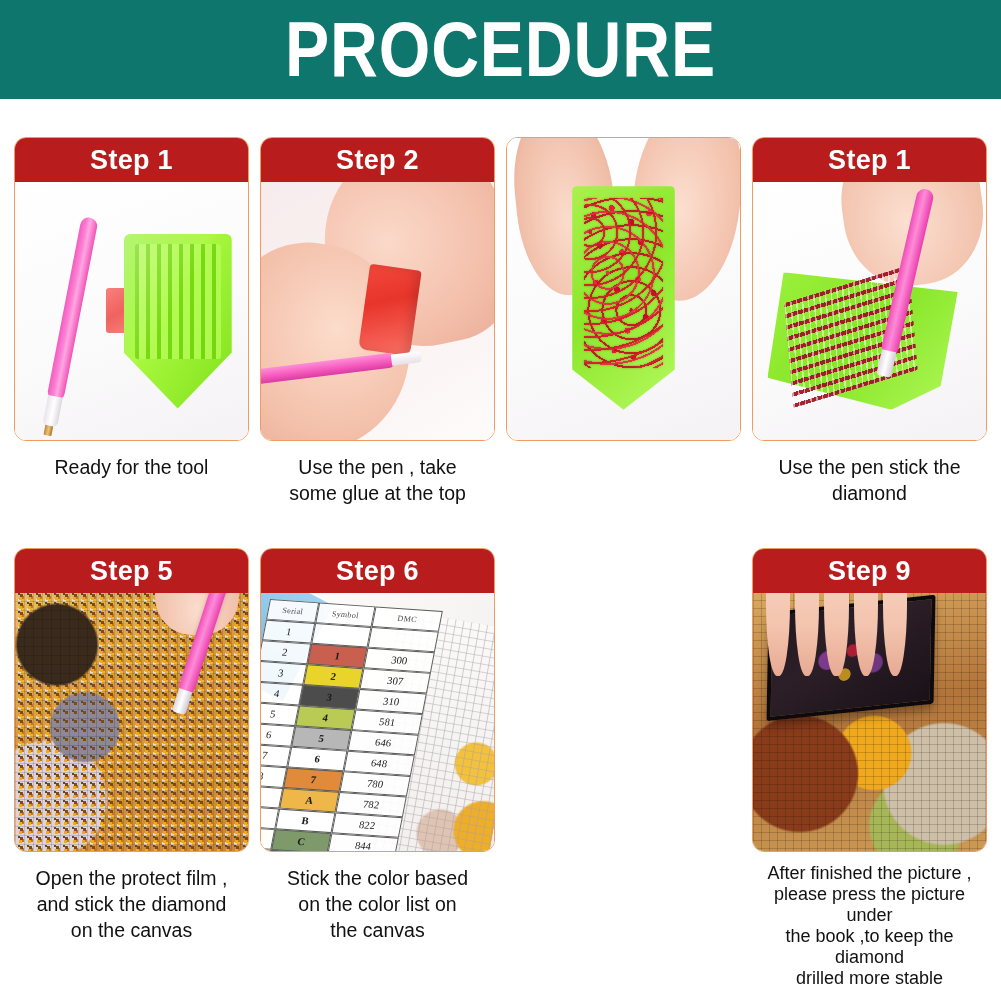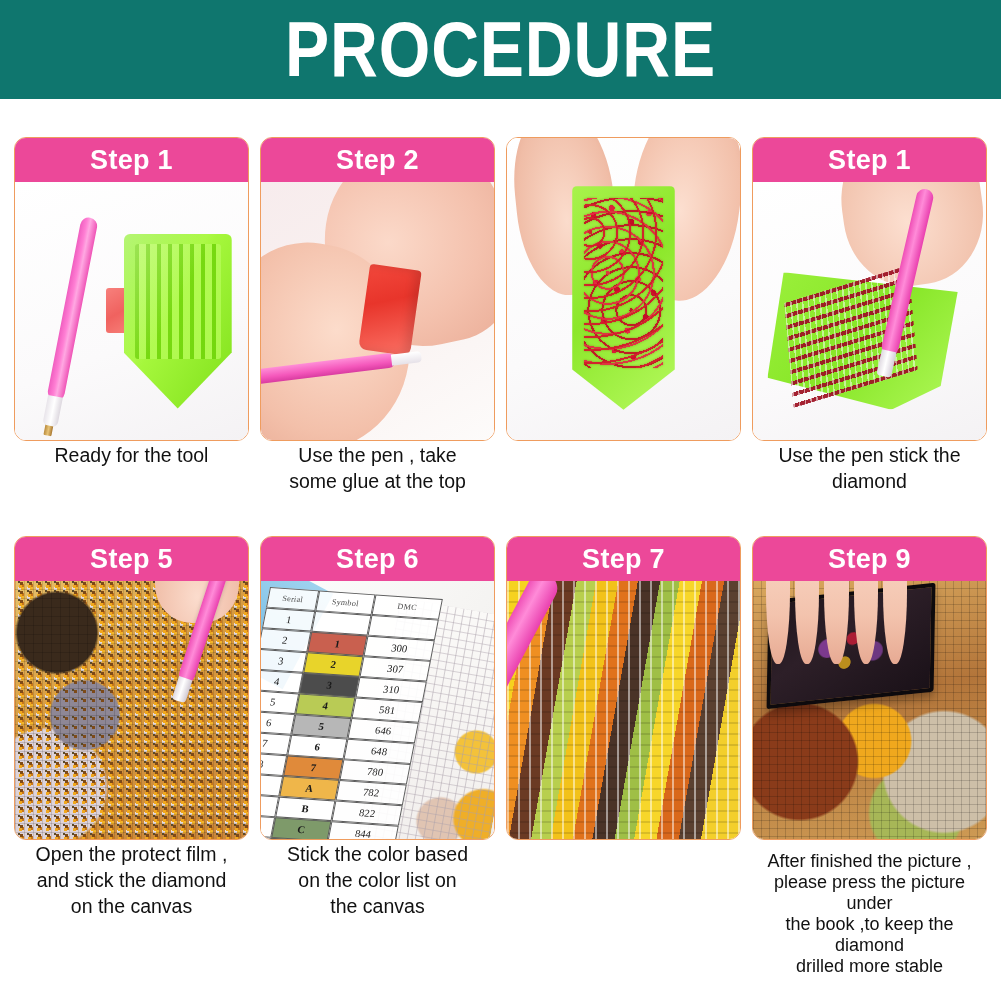--- a/index.html
+++ b/index.html
@@ -49,39 +49,39 @@
     height: 304px;
     border: 1.5px solid #ef9c5e;
     border-radius: 12px;
     overflow: hidden;
     background: #ffffff;
     display: flex;
     flex-direction: column;
   }
   .step-head {
     height: 44px;
-    background: #ec4899;
+    background: #b91c1c;
     color: #ffffff;
     font-size: 27px;
     font-weight: bold;
     display: flex;
     align-items: center;
     justify-content: center;
     flex: 0 0 auto;
     letter-spacing: 0.3px;
   }
   .step-photo {
     flex: 1 1 auto;
     position: relative;
     overflow: hidden;
     background: #ffffff;
   }
 
   .step-caption {
-    margin-top: 2px;
+    margin-top: 14px;
     width: 100%;
     text-align: center;
     color: #111111;
     font-size: 19.5px;
     line-height: 1.32;
     padding: 0 2px;
     white-space: pre-line;
   }
   .step-caption.tight { font-size: 18px; line-height: 1.16; margin-top: 11px; }
 
@@ -547,27 +547,20 @@
             </div>
         </div>
       </div>
     </div>
     <div class="step-caption">Stick the color based
 on the color list on
 the canvas</div>
   </div>
 
   <div class="step-cell">
-    <div class="step-card">
-      <div class="step-head">Step 7</div>
-      <div class="step-photo">
-        <div class="mosaic mosaic-beads"></div>
-        <div class="pen-big"></div>
-      </div>
-    </div>
   </div>
 
   <div class="step-cell">
     <div class="step-card">
       <div class="step-head">Step 9</div>
       <div class="step-photo">
         <div class="mosaic mosaic-press"></div>
         <div class="book8"></div>
         <div class="fingers8">
           <span style="left:2%;"></span>

